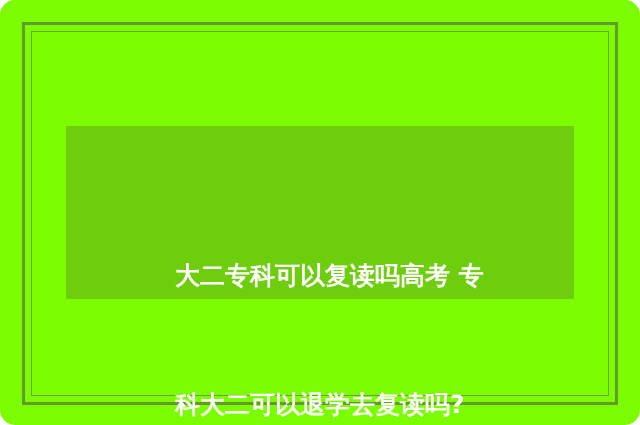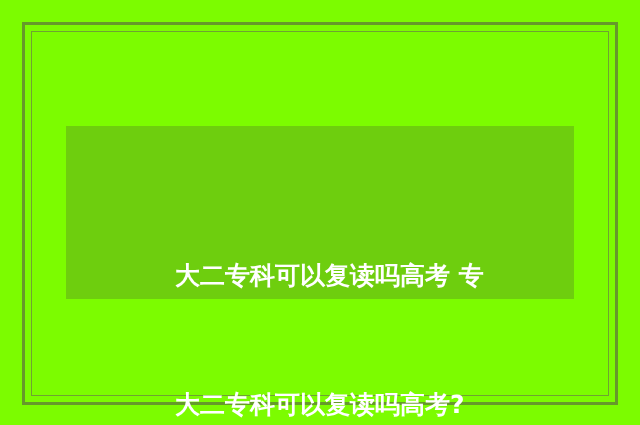--- a/index.html
+++ b/index.html
@@ -12,20 +12,21 @@
     overflow: hidden;
     font-family: "DejaVu Sans", "Liberation Sans", sans-serif;
   }
 
   #banner {
     position: relative;
     width: 640px;
     height: 425px;
     background: #7CFC00;
     box-sizing: border-box;
+    border-radius: 15px;
   }
 
   
   .frame-outer {
     position: absolute;
     left: 22px;
     top: 22px;
     width: 596px;
     height: 383px;
     border: 3px solid #66992B;
@@ -79,16 +80,16 @@
 
 <div id="banner">
 
   <div class="frame-outer"></div>
   <div class="frame-inner"></div>
 
   <div class="text-panel"></div>
 
   <div class="headline">
     <span class="line">大二专科可以复读吗高考 专</span>
-    <span class="line">大二专科可以复读吗高考?</span>
+    <span class="line">科大二可以退学去复读吗?</span>
   </div>
 
 </div>
 
 </body></html>

